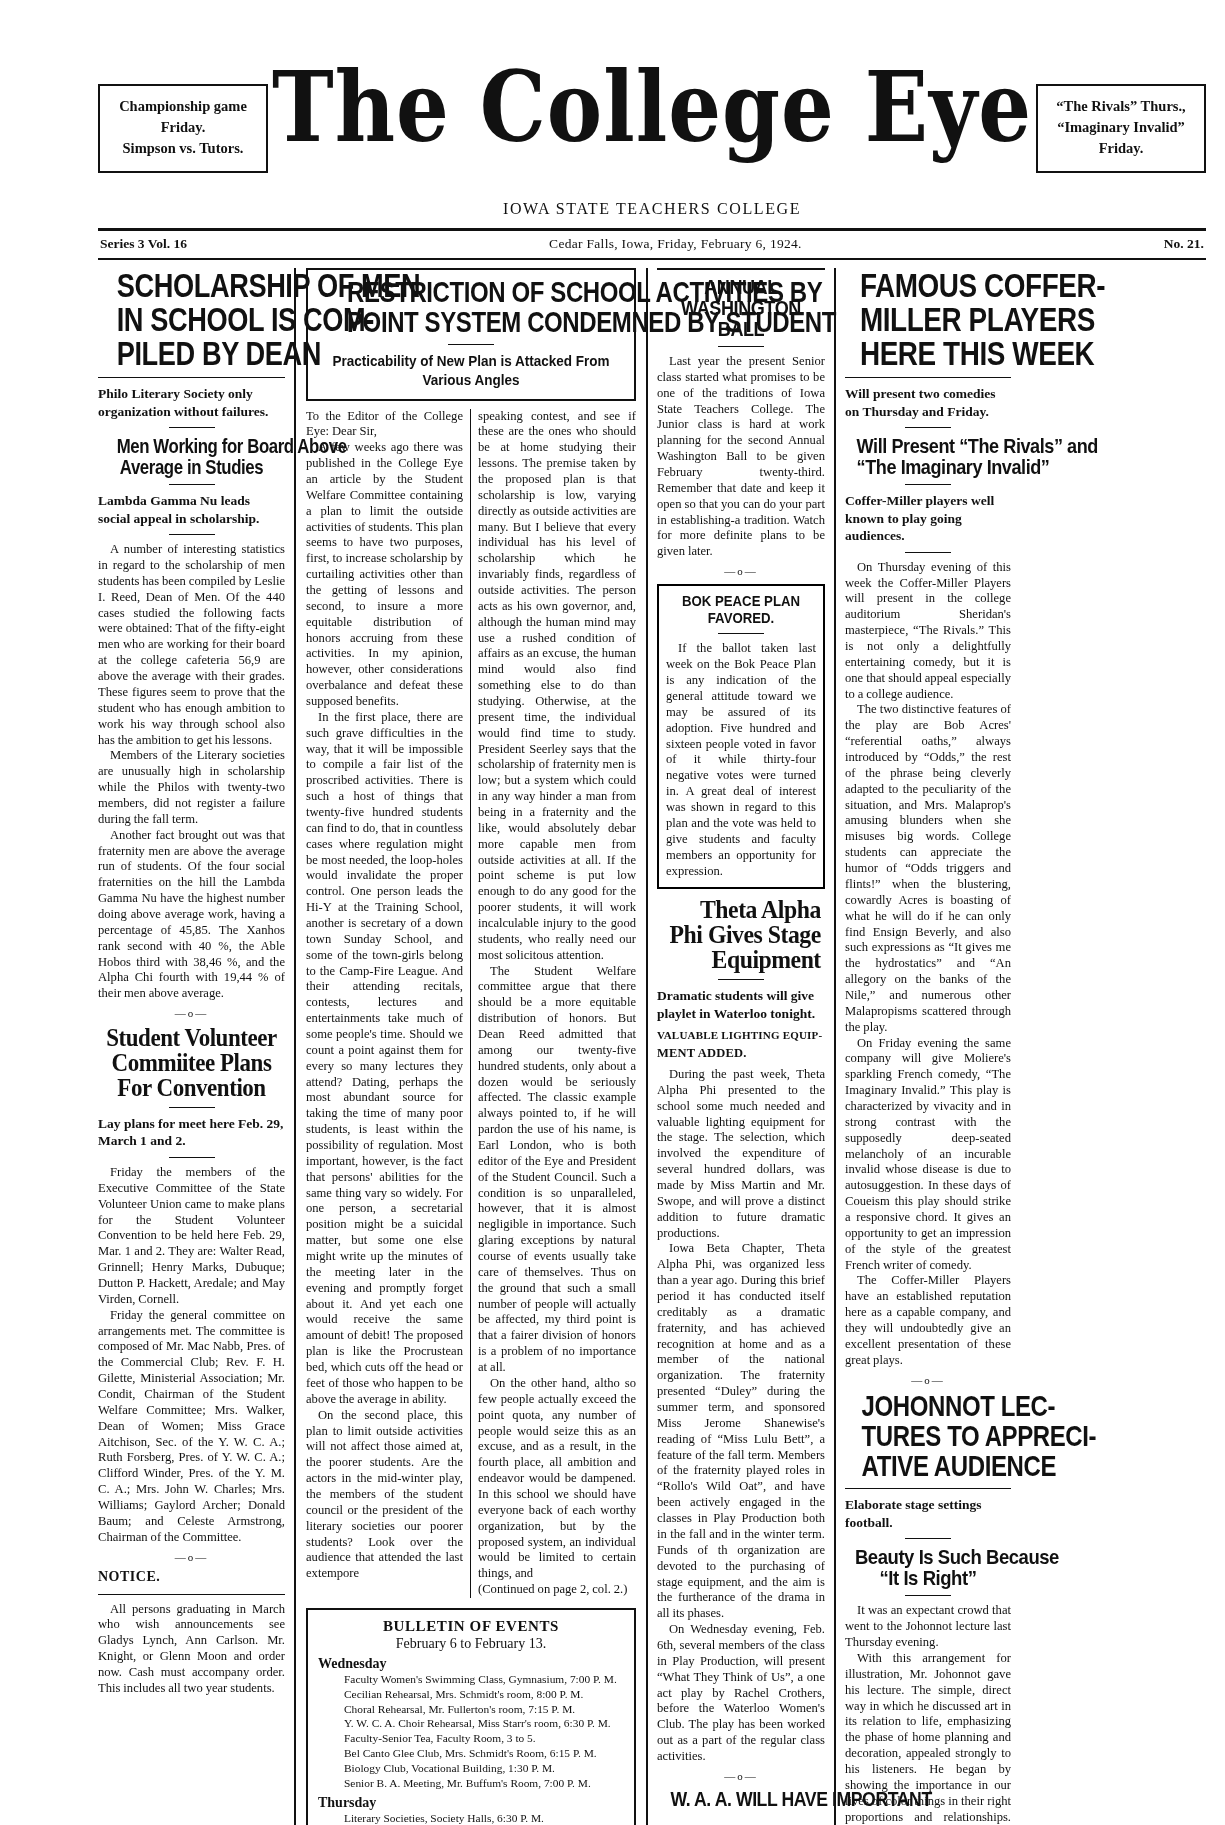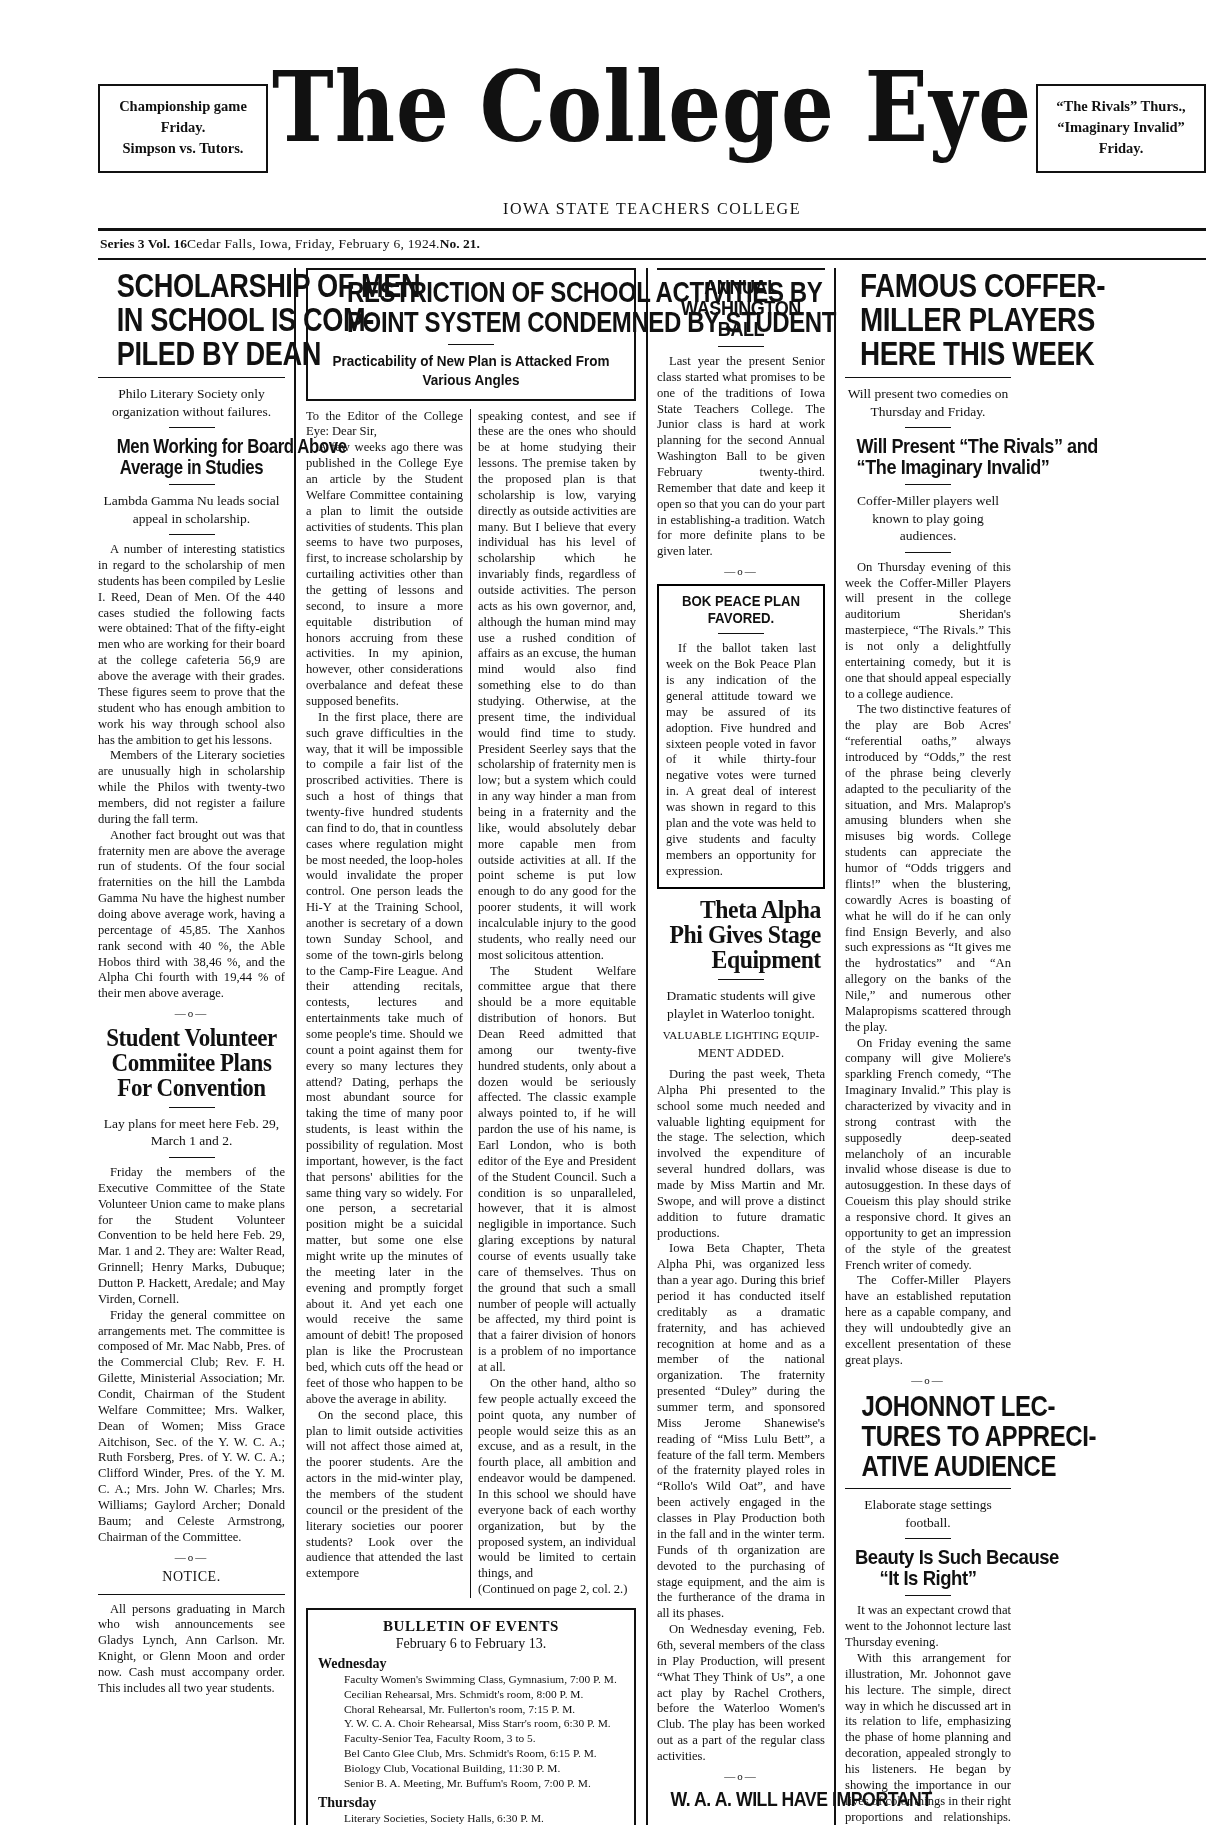--- a/index.html
+++ b/index.html
@@ -39,21 +39,21 @@
     display:block;
   }
   .college{
     text-align:center;
     font-size:16px;
     letter-spacing:1.6px;
     margin-top:30px;
   }
   .rule-thick{border-top:3px solid #111;margin-top:10px;}
   .folio{
-    display:flex;justify-content:flex-start;align-items:baseline;
+    display:flex;justify-content:space-between;align-items:baseline;
     font-size:13.5px;font-weight:bold;padding:5px 2px 6px 2px;
   }
   .folio .mid{font-weight:normal;font-size:13.5px;letter-spacing:.3px;}
   .rule-under{border-top:2px solid #111;}
 
   
   .cols{display:flex;margin-top:8px;}
   .col{box-sizing:border-box;}
   .c1{width:196px;padding-right:9px;}
   .c2{width:352px;padding:0 10px;border-left:2px solid #111;}
@@ -76,21 +76,21 @@
   .hl-s{font-size:25px;}
   .hl-xs{font-size:21px;}
   .hl-line{display:block;white-space:nowrap;}
 
   .deck{
     font-family:"Liberation Sans","DejaVu Sans",sans-serif;
     font-weight:bold;text-align:center;font-size:14px;line-height:1.25;
     transform:scaleX(.9);
   }
   .sub{
-    text-align:center;font-weight:normal;font-size:13.5px;line-height:1.3;margin:6px 0;
+    font-weight:bold;font-size:13.5px;line-height:1.3;margin:6px 0;
   }
   .sub-serif{font-family:"Liberation Serif",serif;}
   .hr-short{width:46px;border-top:1.6px solid #111;margin:7px auto;}
   .hr-full{border-top:1.5px solid #111;margin:7px 0;}
   .dinkus{text-align:center;font-size:11px;line-height:.8;margin:7px 0;letter-spacing:2px;}
 
   
   p.bt{
     font-size:12.6px;
     line-height:1.26;
@@ -230,21 +230,21 @@
         <div class="bul-title">BULLETIN OF EVENTS</div>
         <div class="bul-dates">February 6 to February 13.</div>
 
         <div class="bul-day">Wednesday</div>
         <div class="bul-ev">Faculty Women's Swimming Class, Gymnasium, 7:00 P. M.</div>
         <div class="bul-ev">Cecilian Rehearsal, Mrs. Schmidt's room, 8:00 P. M.</div>
         <div class="bul-ev">Choral Rehearsal, Mr. Fullerton's room, 7:15 P. M.</div>
         <div class="bul-ev">Y. W. C. A. Choir Rehearsal, Miss Starr's room, 6:30 P. M.</div>
         <div class="bul-ev">Faculty-Senior Tea, Faculty Room, 3 to 5.</div>
         <div class="bul-ev">Bel Canto Glee Club, Mrs. Schmidt's Room, 6:15 P. M.</div>
-        <div class="bul-ev">Biology Club, Vocational Building, 11:30 P. M.</div>
+        <div class="bul-ev">Biology Club, Vocational Building, 1:30 P. M.</div>
         <div class="bul-ev">Senior B. A. Meeting, Mr. Buffum's Room, 7:00 P. M.</div>
 
         <div class="bul-day">Thursday</div>
         <div class="bul-ev">Literary Societies, Society Halls, 6:30 P. M.</div>
 
       </div>
     </div>
 
     <div class="col c3">
       <div class="hdr-rule"></div>

